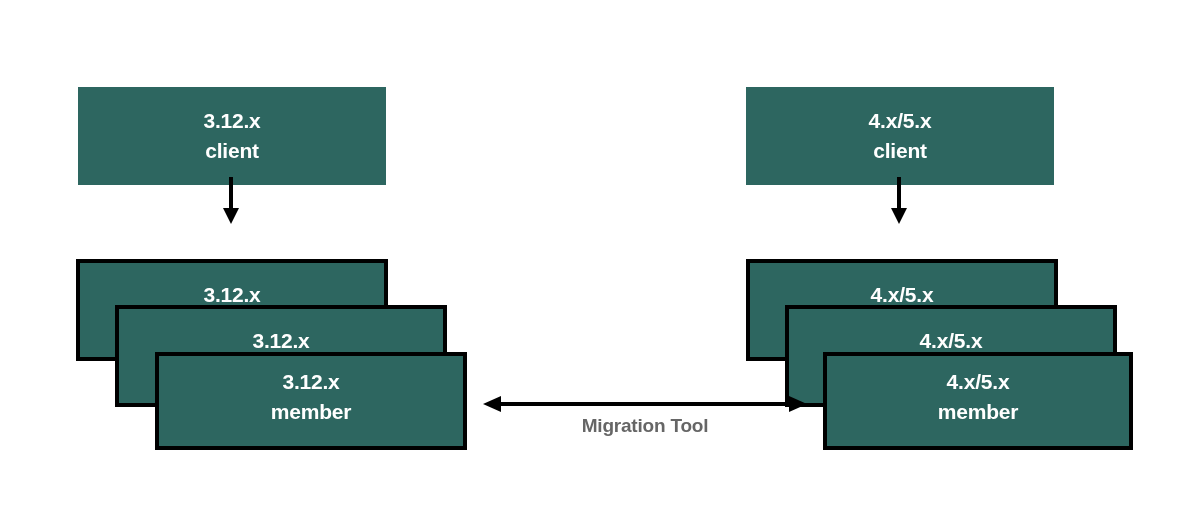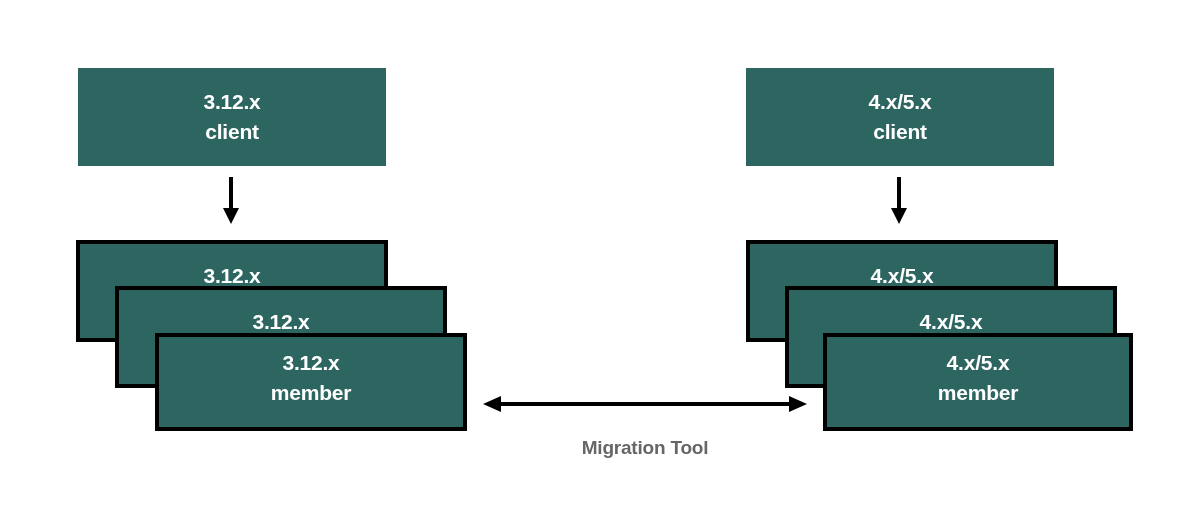--- a/index.html
+++ b/index.html
@@ -23,20 +23,21 @@
     background: #2d6660;
     color: #ffffff;
     display: flex;
     flex-direction: column;
     align-items: center;
     font-weight: bold;
     font-size: 21px;
     line-height: 30px;
     letter-spacing: -0.2px;
     white-space: pre;
+    margin-top: 19px;
   }
   .box.bordered {
     border: 4px solid #000000;
   }
 
   
   .client {
     justify-content: center;
   }
   .client-left  { left: 78px;  top: 68px; width: 308px; height: 98px; }
@@ -79,21 +80,20 @@
     position: absolute;
     left: 480px;
     top: 415px;
     width: 330px;
     text-align: center;
     color: #666666;
     font-weight: bold;
     font-size: 19px;
     letter-spacing: -0.2px;
     z-index: 5;
-    margin-top: 22px;
   }
 
   .line2 { display: block; text-align: center; }
 </style>
 </head>
 <body>
 
 <div id="canvas">
 
   <div class="box client client-left">

